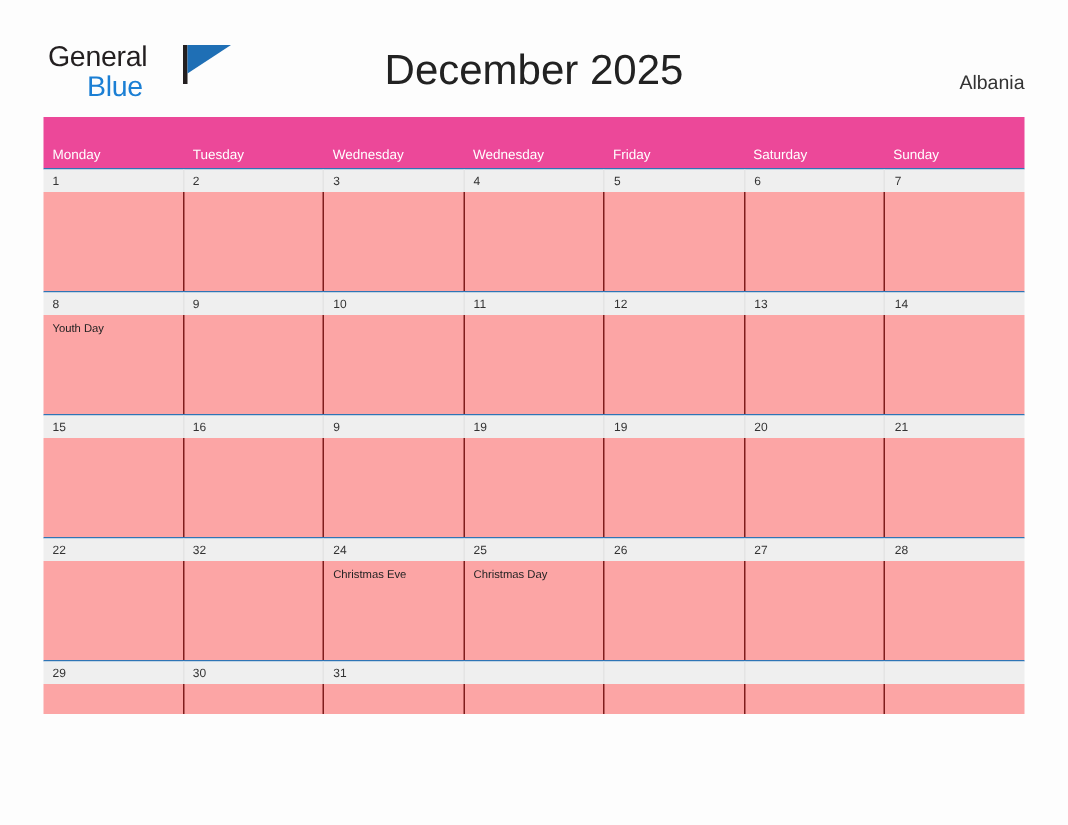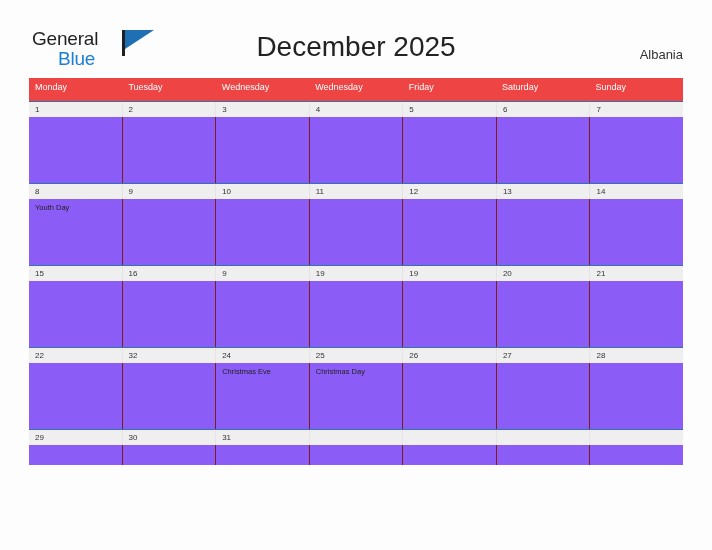--- a/index.html
+++ b/index.html
@@ -105,22 +105,23 @@
   .calendar {
     position: absolute;
     left: 29px;
     top: 78px;
     width: 654px;
   }
 
   .dow-row {
     display: flex;
     width: 654px;
-    height: 23px;
-    background: #ef4444;
+    height: 34px;
+    background: #ec4899;
+    align-items: flex-end;
   }
   .dow {
     flex: 1 1 0;
     color: #ffffff;
     font-size: 9px;
     line-height: 18px;
     padding-left: 6px;
     box-sizing: border-box;
     font-family: "Liberation Sans", sans-serif;
   }
@@ -135,21 +136,21 @@
 
   .week-dates {
     display: flex;
     width: 654px;
     height: 15px;
     background: #efefef;
   }
   .week-body {
     display: flex;
     width: 654px;
-    background: #8b5cf6;
+    background: #fca5a5;
   }
 
   .daycell-date {
     flex: 1 1 0;
     box-sizing: border-box;
     padding-left: 6px;
     font-size: 8px;
     line-height: 15px;
     color: #333333;
     border-left: 1px solid #e4e4e4;

